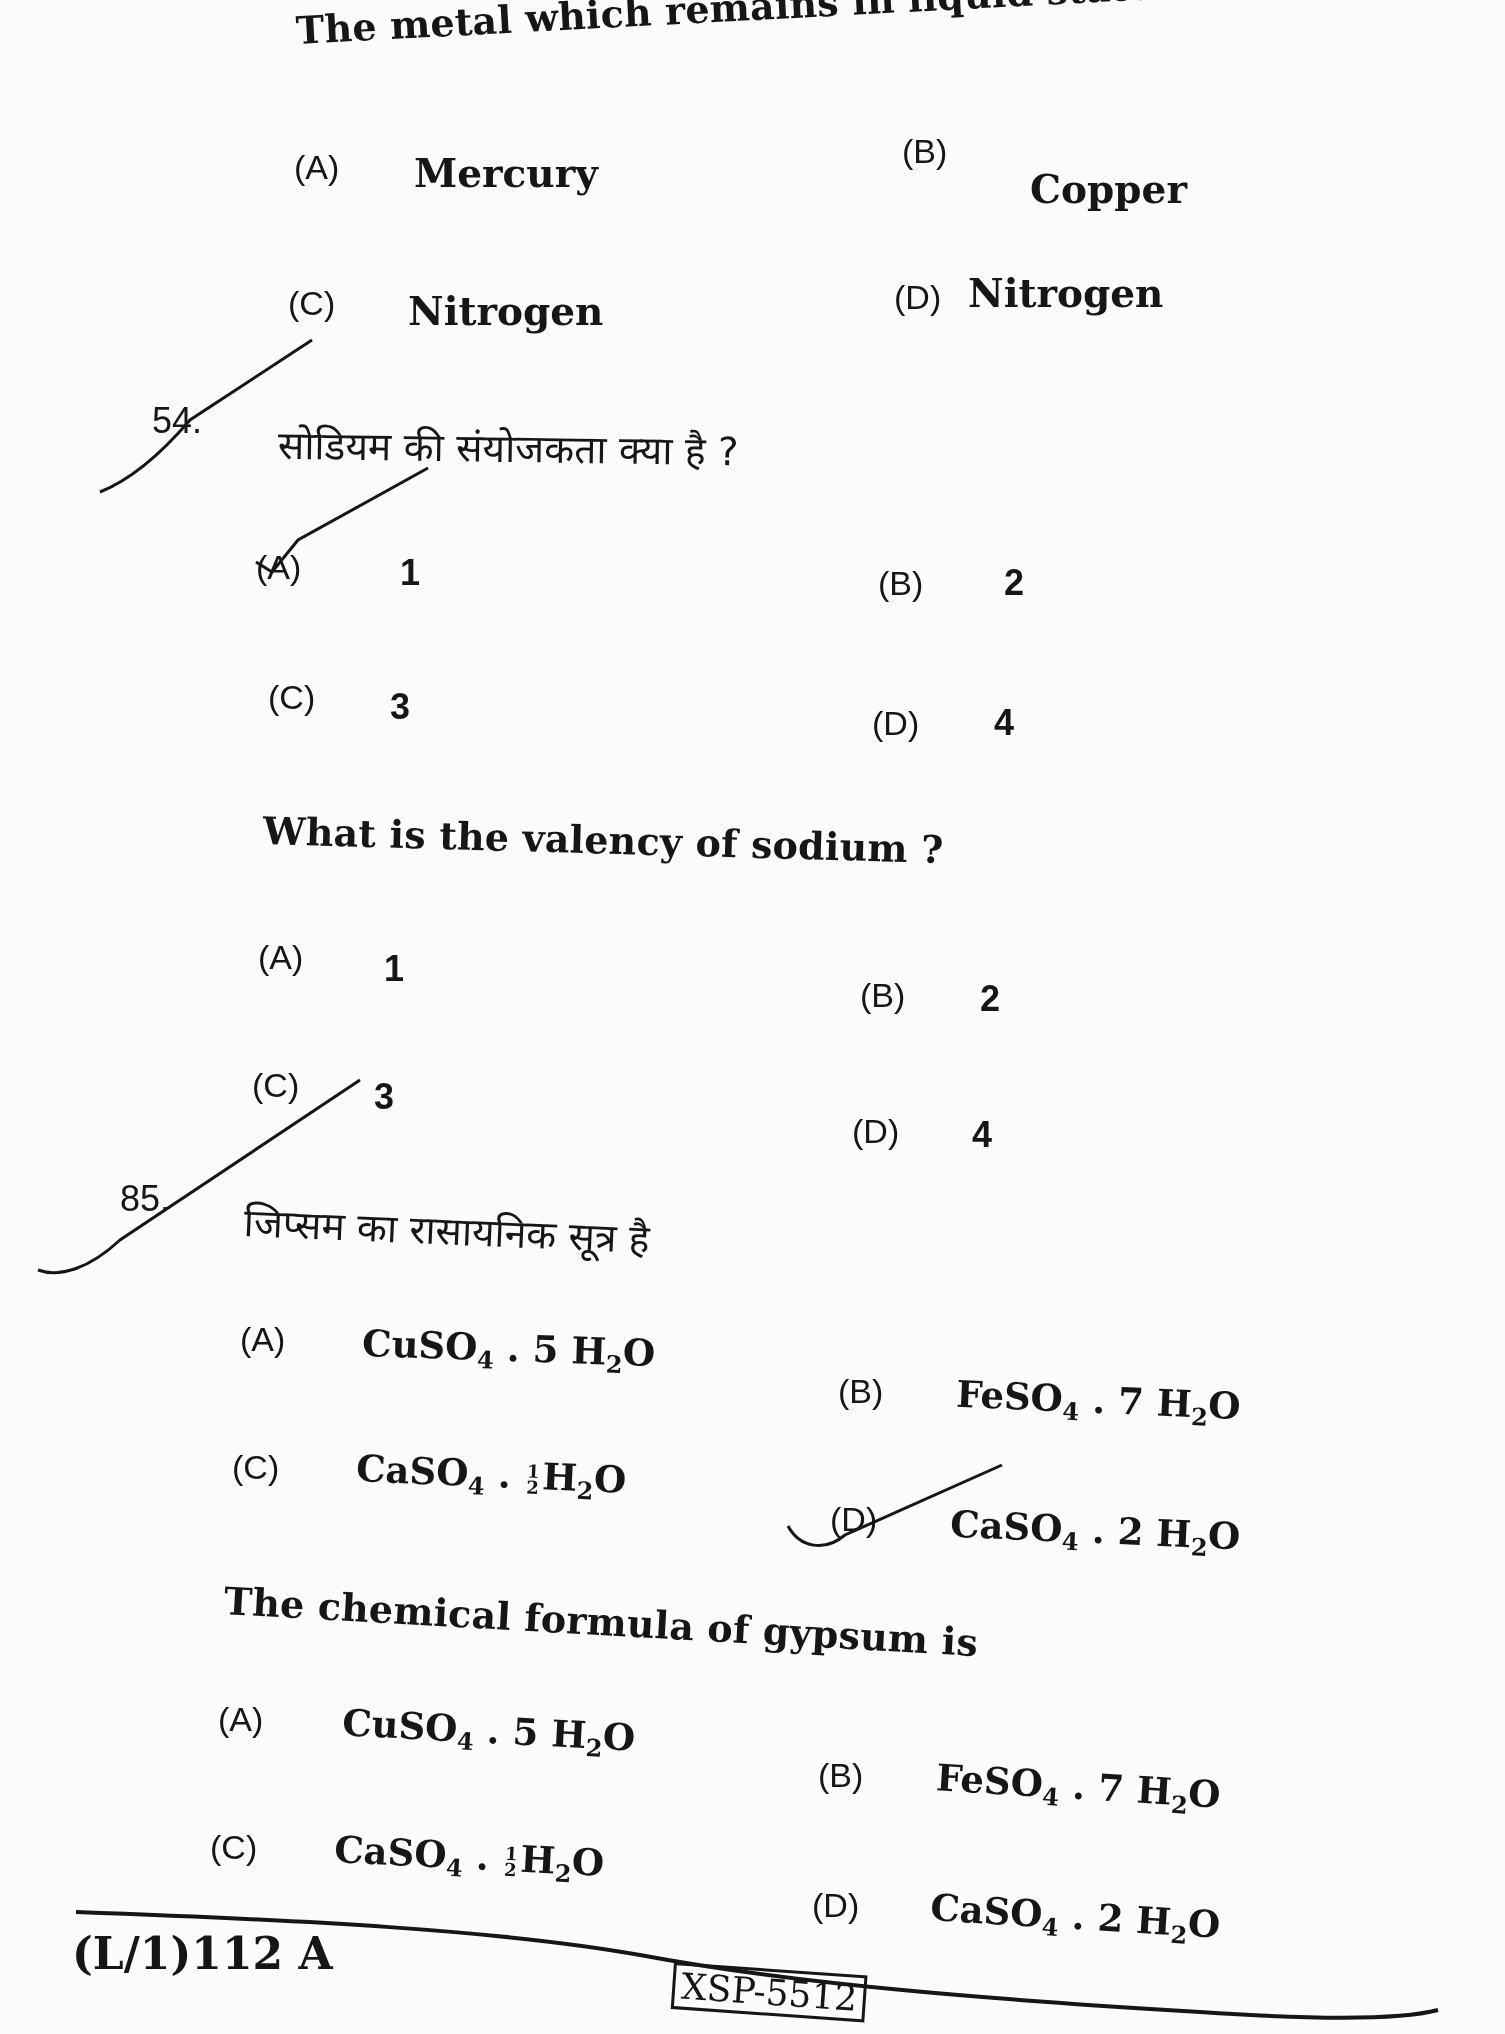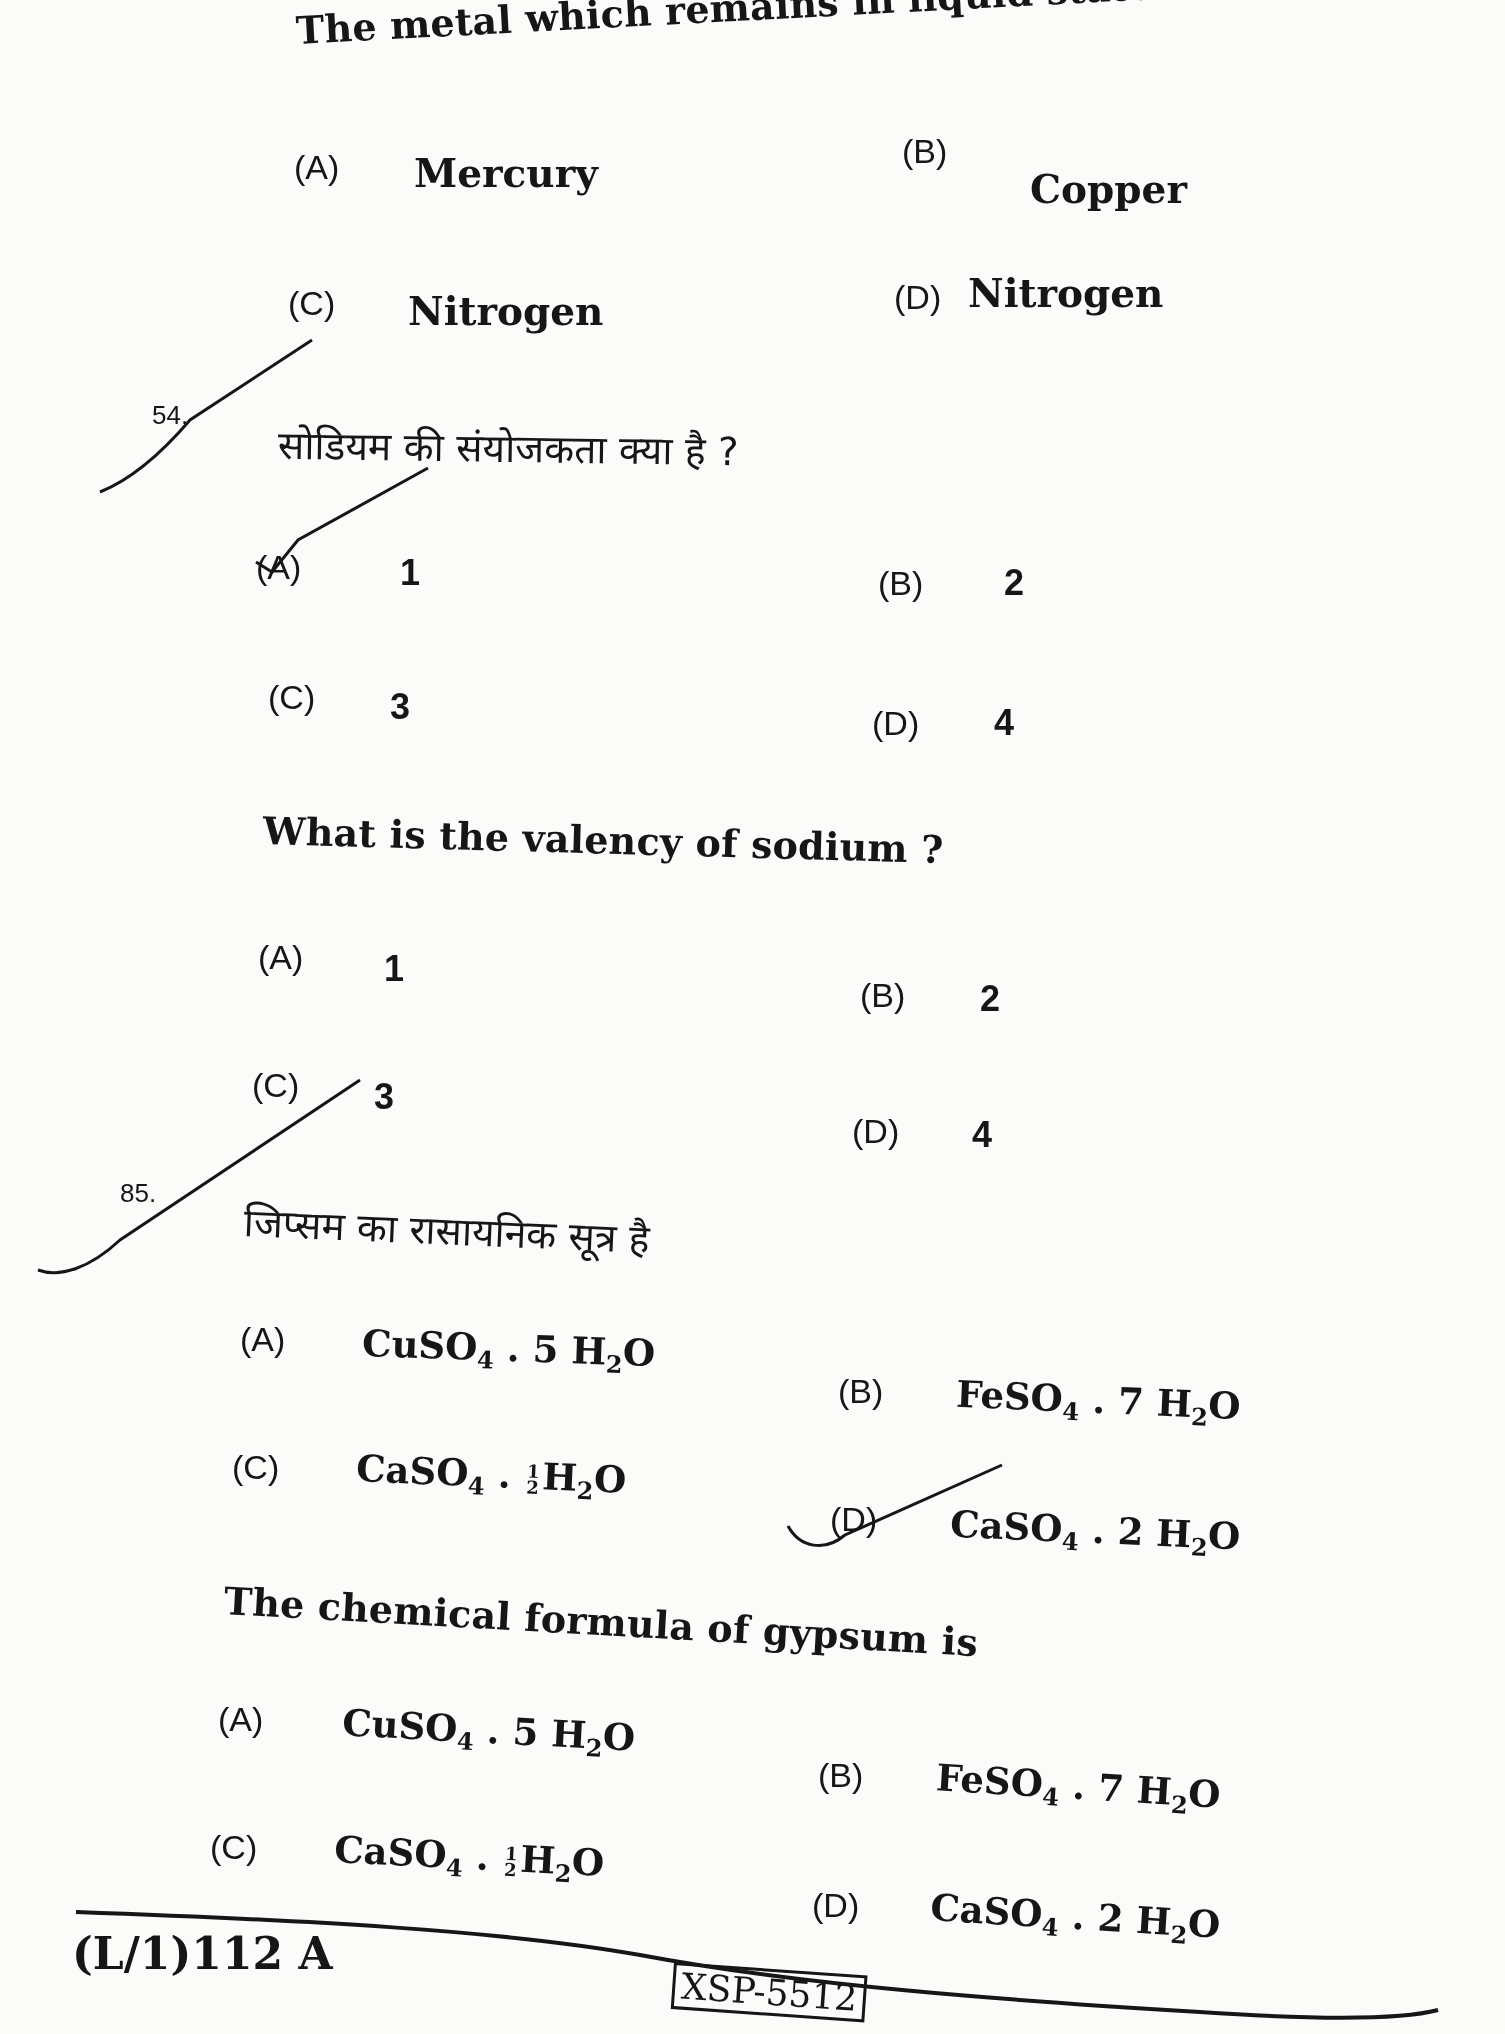--- a/index.html
+++ b/index.html
@@ -5,21 +5,21 @@
   html, body { margin:0; padding:0; }
   body {
     width:1505px; height:2034px; position:relative; overflow:hidden;
     background:#fbfbfa;
     font-family:"DejaVu Serif","Liberation Serif", serif;
     color:#161616;
   }
   .abs { position:absolute; white-space:nowrap; }
   .q-text { font-size:38px; font-weight:bold; letter-spacing:0.2px; }
   .hindi { font-family:"DejaVu Sans","Liberation Sans", sans-serif; font-size:39px; }
-  .qnum { font-family:"Liberation Sans","DejaVu Sans", sans-serif; font-size:26px; }
+  .qnum { font-family:"Liberation Sans","DejaVu Sans", sans-serif; font-size:36px; }
   .opt-label { font-family:"Liberation Sans","DejaVu Sans", sans-serif; font-size:34px; }
   .opt-text { font-size:39px; font-weight:bold; }
   .num { font-family:"Liberation Sans","DejaVu Sans", sans-serif; font-size:36px; font-weight:bold; }
   .formula { font-size:37px; font-weight:bold; }
   .formula sub { font-size:24px; vertical-align:-8px; }
   .frac { display:inline-block; font-size:18px; line-height:16px; vertical-align:middle; text-align:center; margin:0 3px; }
   .frac span { display:block; }
   .footer-code { font-size:44px; font-weight:bold; }
   .boxed { border:3px solid #161616; padding:0 6px; font-size:36px; transform:rotate(4deg); transform-origin:left top; }
   svg.marks { position:absolute; left:0; top:0; pointer-events:none; }

